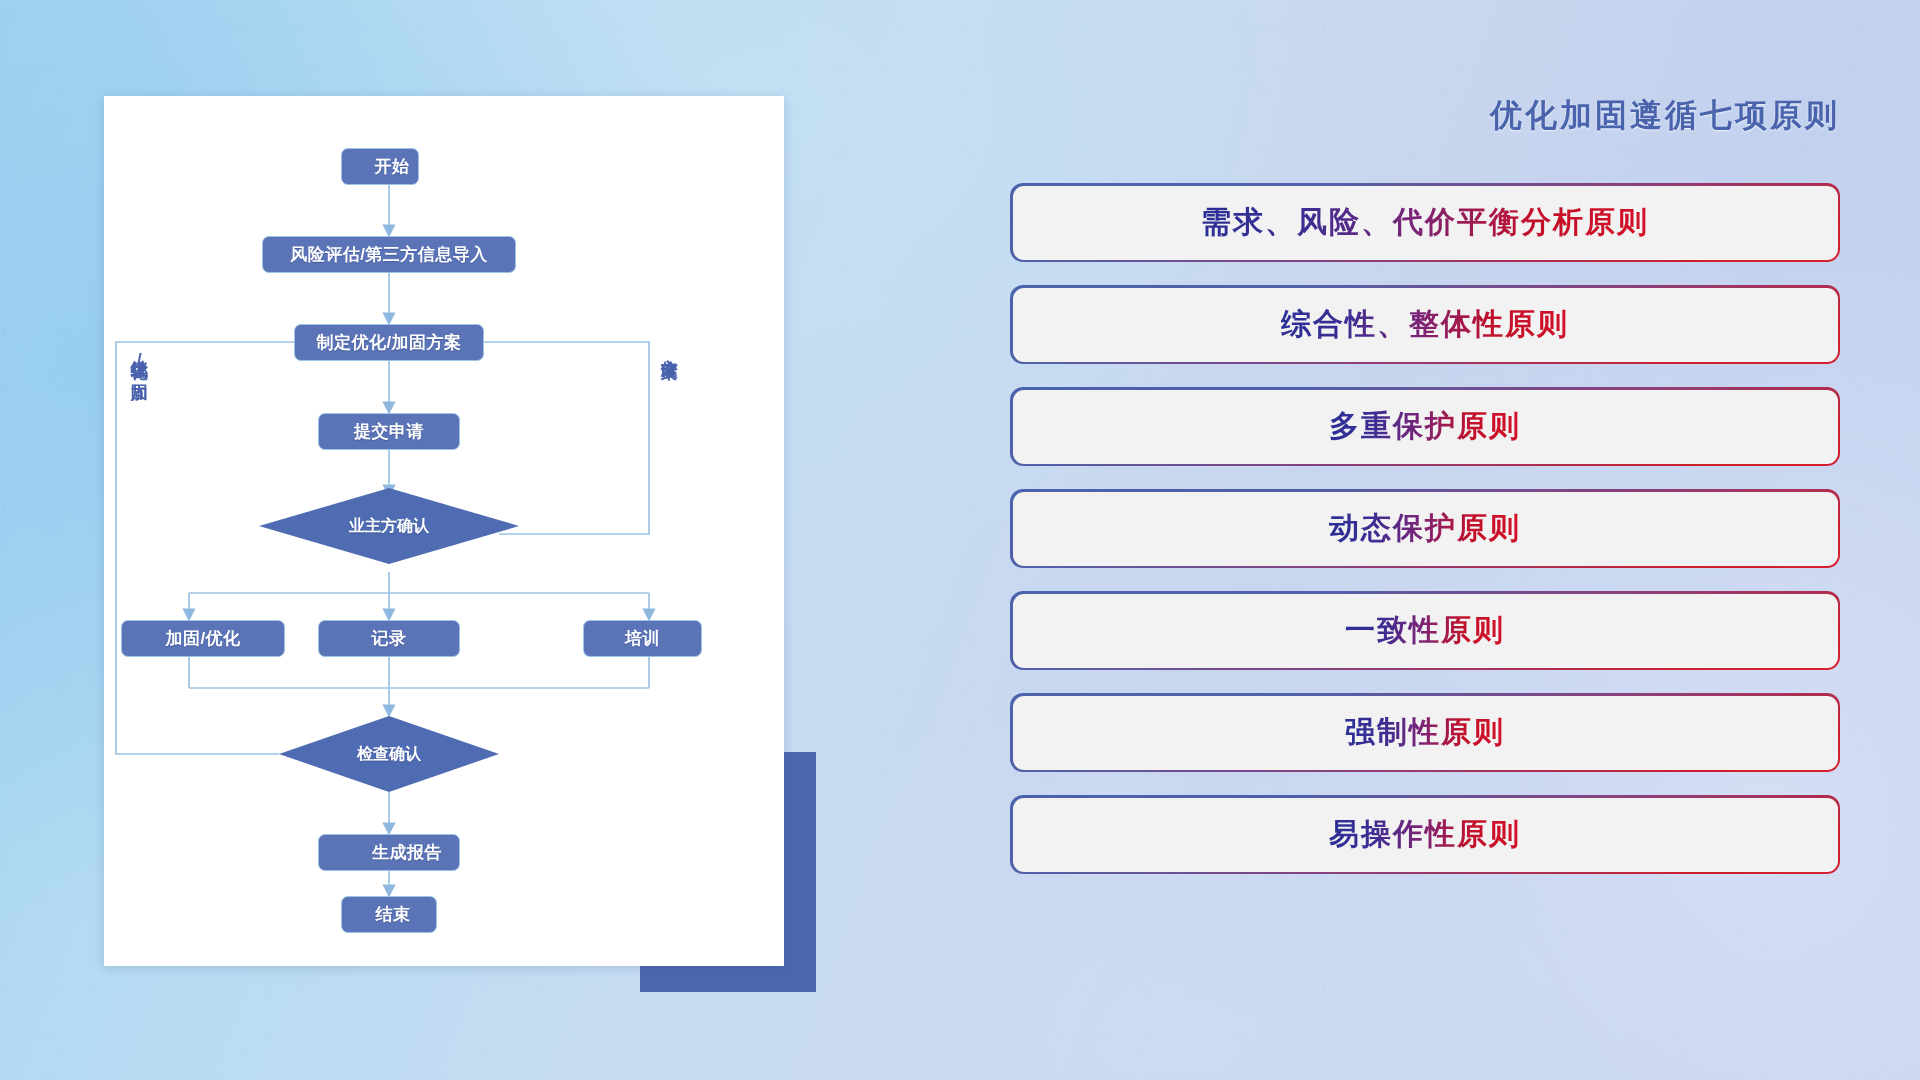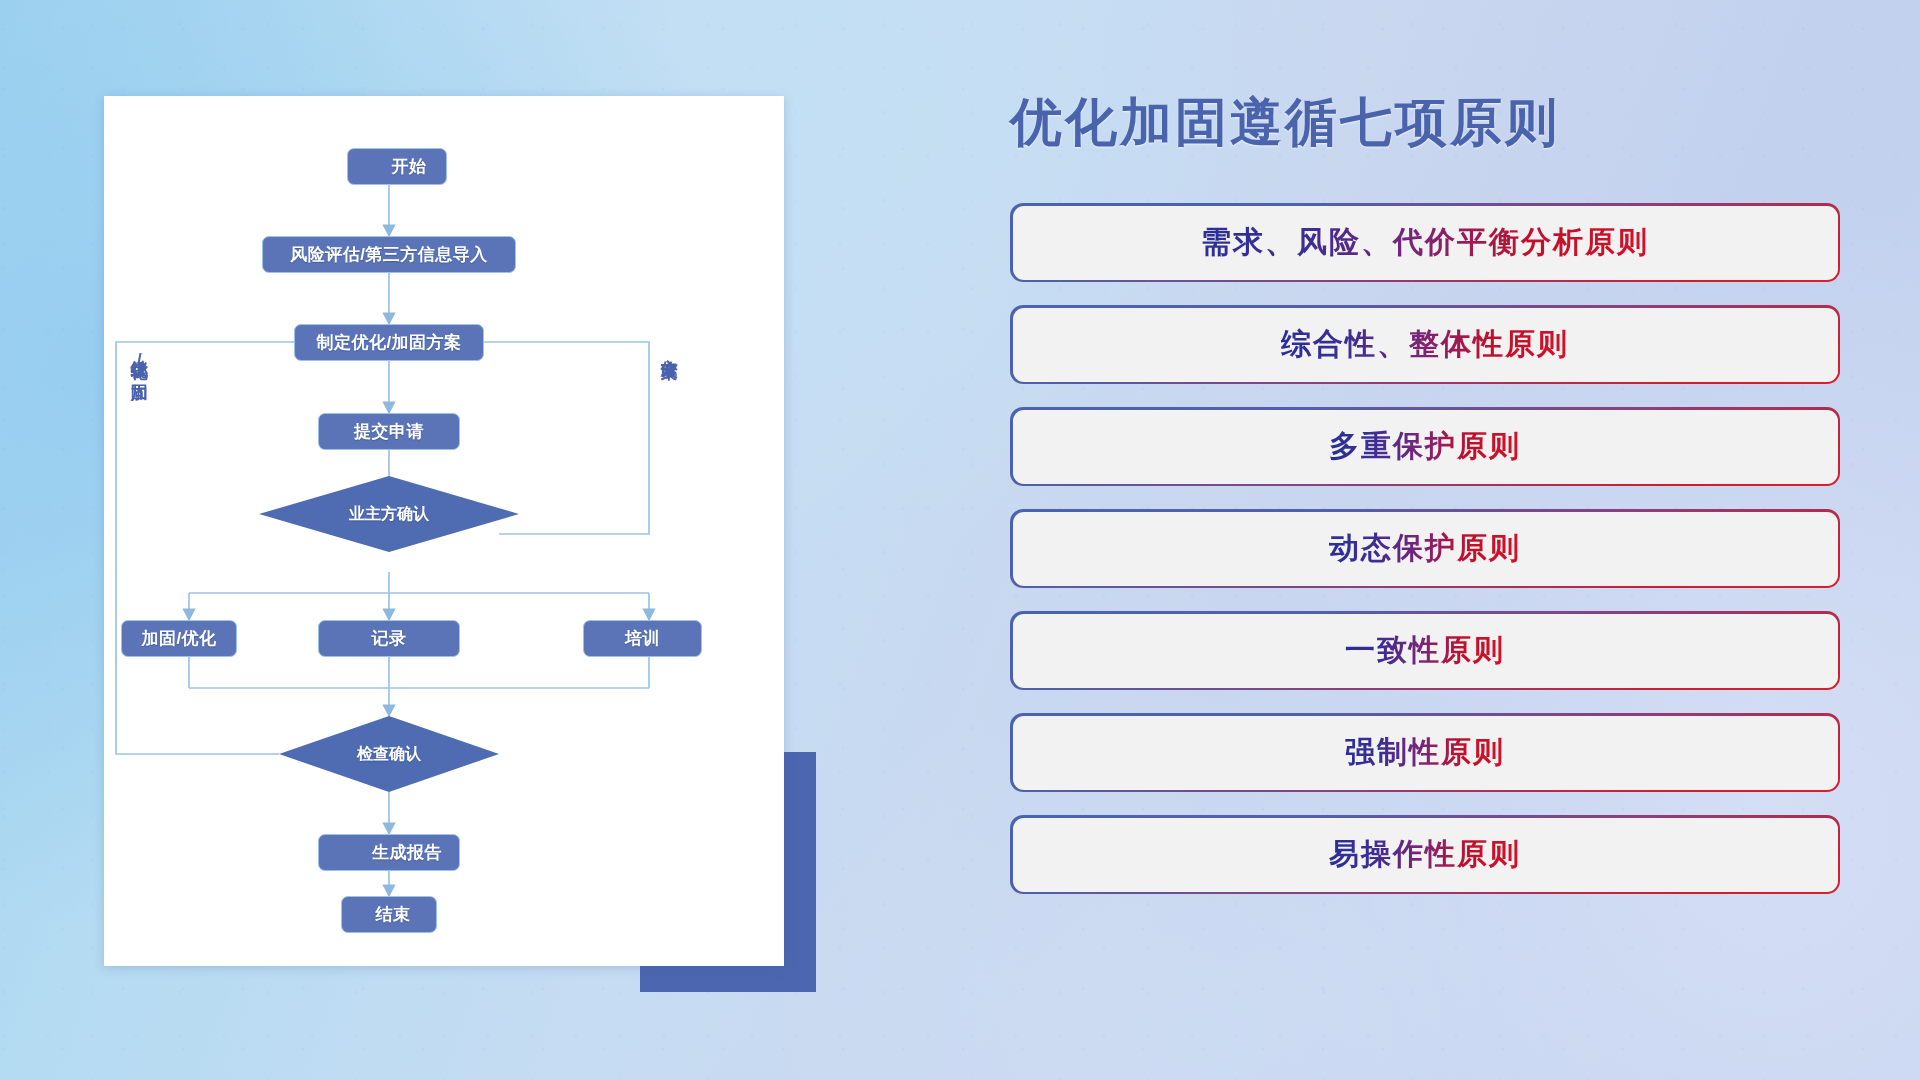--- a/index.html
+++ b/index.html
@@ -132,26 +132,26 @@
     position: absolute;
     left: 1010px;
     top: 88px;
     width: 830px;
     height: 930px;
     z-index: 2;
   }
 
   .right-title {
     width: 100%;
-    text-align: left;
-    font-size: 52px;
+    text-align: right;
+    font-size: 32px;
     font-weight: bold;
     color: #4a63ad;
     letter-spacing: 3px;
-    margin: 0 0 36px 0;
+    margin: 6px 0 36px 0;
     text-shadow: 0 1px 2px rgba(255,255,255,.7);
   }
 
   .cards {
     display: flex;
     flex-direction: column;
     gap: 23px;
     margin-top: 45px;
   }
 
@@ -234,34 +234,34 @@
           <line x1="285" y1="592" x2="285" y2="620" marker-end="url(#arrD)"></line>
 
           <path d="M175,658 L12,658 L12,246 L265,246" marker-end="url(#arrR)"></path>
 
           <line x1="285" y1="696" x2="285" y2="738" marker-end="url(#arrD)"></line>
 
           <line x1="285" y1="775" x2="285" y2="800" marker-end="url(#arrD)"></line>
         </g>
       </svg>
 
-      <div class="fnode" style="left:243px; top:52px; width:100px; height:37px;padding-left:24px;">开始</div>
+      <div class="fnode" style="left:237px; top:52px; width:78px; height:37px;padding-left:24px;">开始</div>
 
       <div class="fnode" style="left:158px; top:140px; width:254px; height:37px;">风险评估/第三方信息导入</div>
 
       <div class="fnode" style="left:190px; top:228px; width:190px; height:37px;">制定优化/加固方案</div>
 
       <div class="fnode" style="left:214px; top:317px; width:142px; height:37px;">提交申请</div>
 
-      <div class="fdiamond" style="left:155px; top:380px; width:260px; height:76px;">
+      <div class="fdiamond" style="left:155px; top:392px; width:260px; height:76px;">
         <span class="dshape"></span>
         <span class="dlabel">业主方确认</span>
       </div>
 
-      <div class="fnode" style="left:17px; top:524px; width:116px; height:37px;text-align:center;">加固/优化</div>
+      <div class="fnode" style="left:17px; top:524px; width:164px; height:37px;text-align:center;">加固/优化</div>
 
       <div class="fnode" style="left:214px; top:524px; width:142px; height:37px;">记录</div>
 
       <div class="fnode" style="left:479px; top:524px; width:119px; height:37px;">培训</div>
 
       <div class="fdiamond" style="left:175px; top:620px; width:220px; height:76px;">
         <span class="dshape"></span>
         <span class="dlabel">检查确认</span>
       </div>
 

